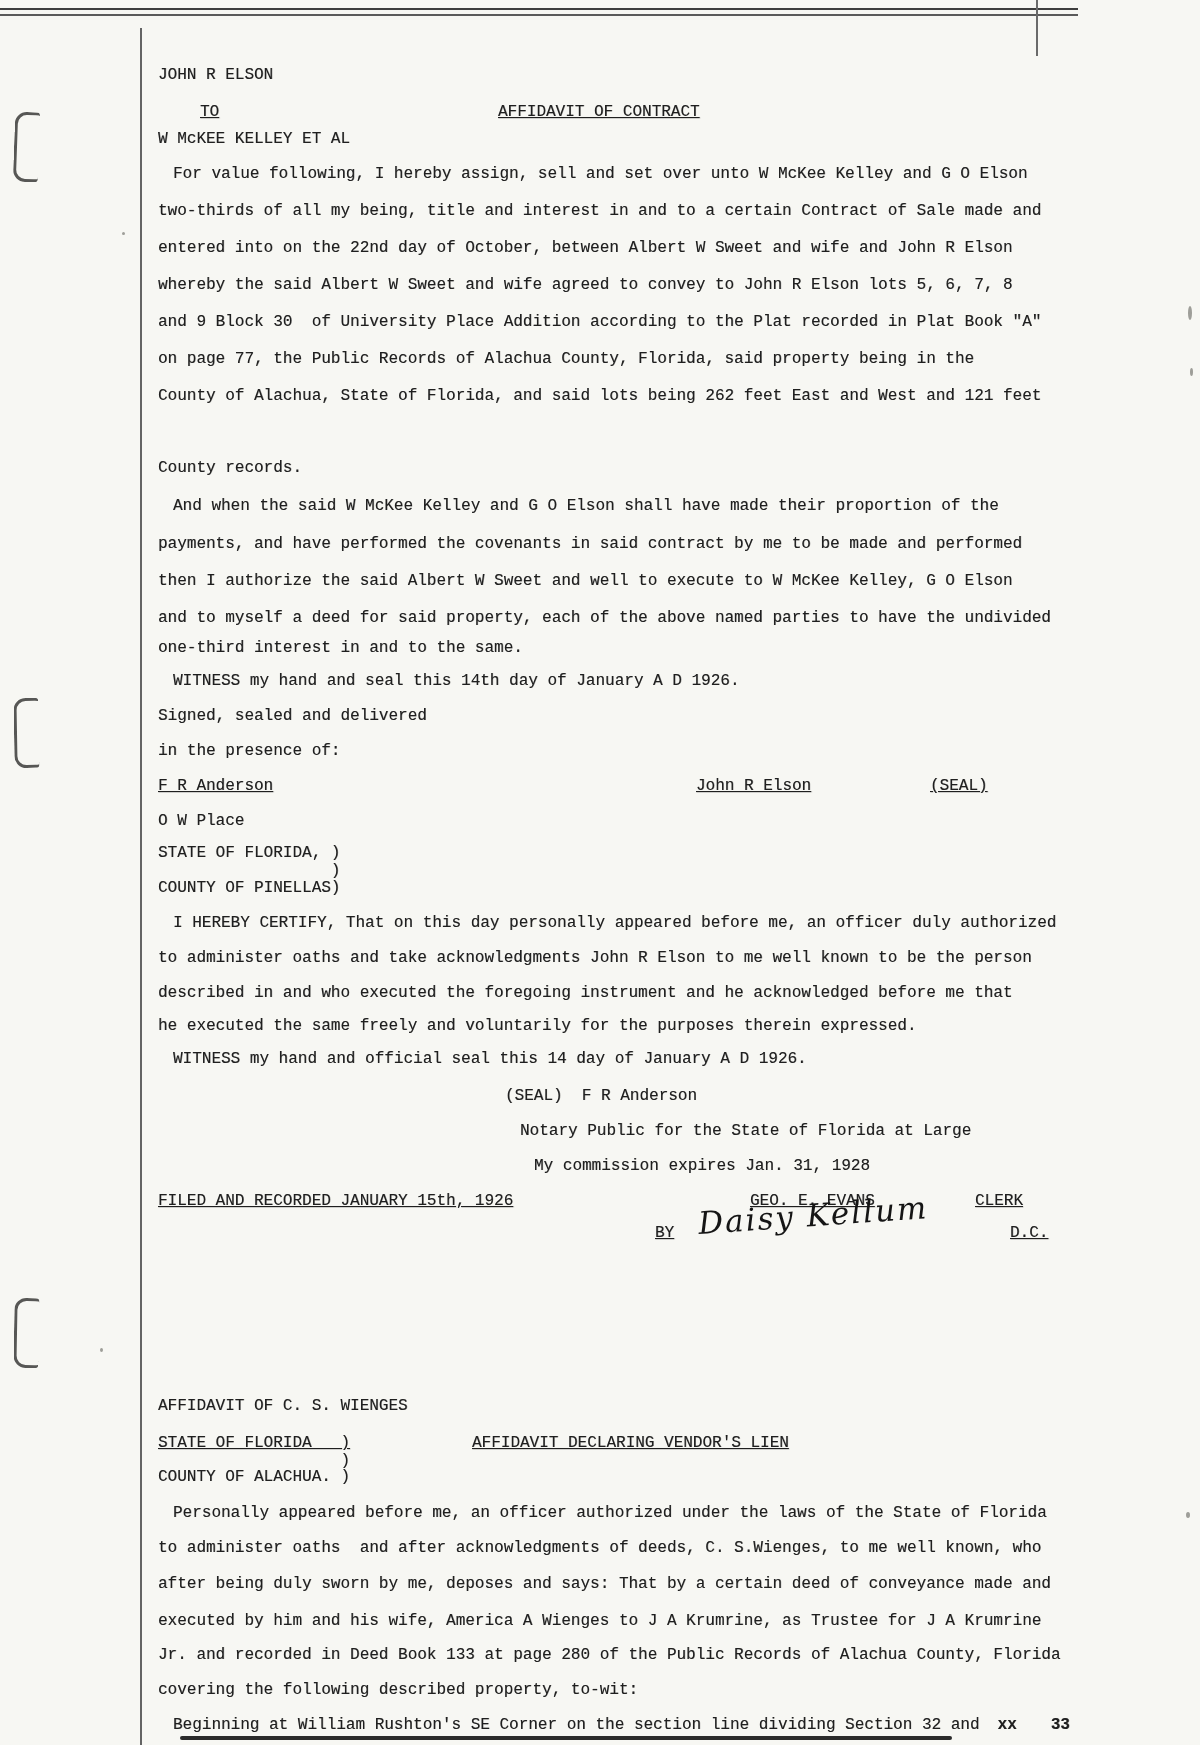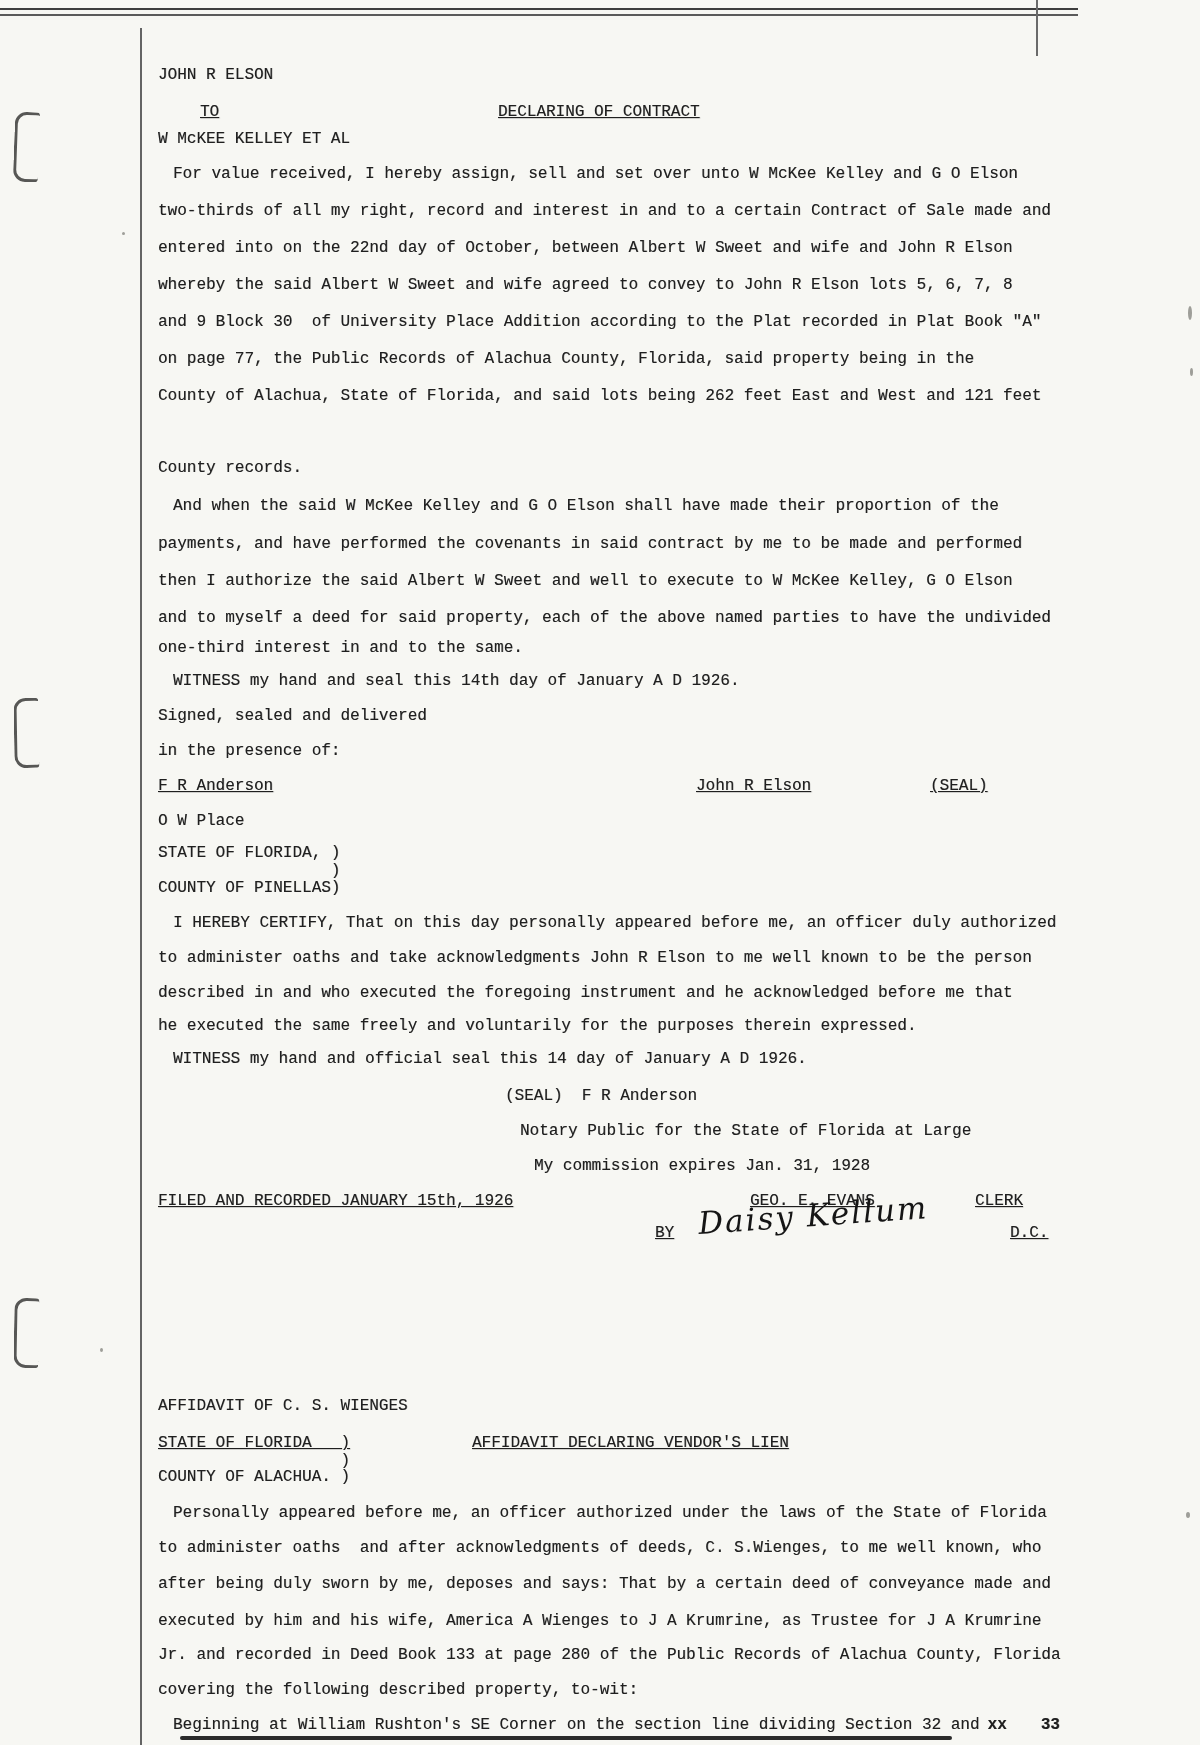--- a/index.html
+++ b/index.html
@@ -57,26 +57,26 @@
   <div class="speck" style="left:1190px;top:368px;width:3px;height:8px;"></div>
   <div class="speck" style="left:1186px;top:1512px;width:4px;height:6px;"></div>
   <div class="speck" style="left:122px;top:232px;width:3px;height:3px;"></div>
   <div class="speck" style="left:100px;top:1348px;width:3px;height:4px;"></div>
 
   <div class="content">
 
     <div class="tl" style="top:64px">JOHN R ELSON</div>
     <div class="tl" style="top:101px;width:900px">
       <span class="abs" style="left:42px">TO</span>
-      <span class="abs" style="left:340px">DECLARING OF CONTRACT</span>
+      <span class="abs" style="left:340px">AFFIDAVIT OF CONTRACT</span>
     </div>
     <div class="tl" style="top:128px">W McKEE KELLEY ET AL</div>
 
-    <div class="tl ind" style="top:163px">For value received, I hereby assign, sell and set over unto W McKee Kelley and G O Elson</div>
-    <div class="tl" style="top:200px">two-thirds of all my right, record and interest in and to a certain Contract of Sale made and</div>
+    <div class="tl ind" style="top:163px">For value following, I hereby assign, sell and set over unto W McKee Kelley and G O Elson</div>
+    <div class="tl" style="top:200px">two-thirds of all my being, title and interest in and to a certain Contract of Sale made and</div>
     <div class="tl" style="top:237px">entered into on the 22nd day of October, between Albert W Sweet and wife and John R Elson</div>
     <div class="tl" style="top:274px">whereby the said Albert W Sweet and wife agreed to convey to John R Elson lots 5, 6, 7, 8</div>
     <div class="tl" style="top:311px">and 9 Block 30  of University Place Addition according to the Plat recorded in Plat Book "A"</div>
     <div class="tl" style="top:348px">on page 77, the Public Records of Alachua County, Florida, said property being in the</div>
     <div class="tl" style="top:385px">County of Alachua, State of Florida, and said lots being 262 feet East and West and 121 feet</div>
     <div class="tl" style="top:457px">County records.</div>
 
     <div class="tl ind" style="top:495px">And when the said W McKee Kelley and G O Elson shall have made their proportion of the</div>
     <div class="tl" style="top:533px">payments, and have performed the covenants in said contract by me to be made and performed</div>
     <div class="tl" style="top:570px">then I authorize the said Albert W Sweet and well to execute to W McKee Kelley, G O Elson</div>
@@ -127,16 +127,16 @@
     <div class="tl mid2" style="top:1450px">)</div>
     <div class="tl" style="top:1466px">COUNTY OF ALACHUA. )</div>
 
     <div class="tl ind" style="top:1502px">Personally appeared before me, an officer authorized under the laws of the State of Florida</div>
     <div class="tl" style="top:1537px">to administer oaths  and after acknowledgments of deeds, C. S.Wienges, to me well known, who</div>
     <div class="tl" style="top:1573px">after being duly sworn by me, deposes and says: That by a certain deed of conveyance made and</div>
     <div class="tl" style="top:1610px">executed by him and his wife, America A Wienges to J A Krumrine, as Trustee for J A Krumrine</div>
     <div class="tl" style="top:1644px">Jr. and recorded in Deed Book 133 at page 280 of the Public Records of Alachua County, Florida</div>
     <div class="tl" style="top:1679px">covering the following described property, to-wit:</div>
 
-    <div class="tl ind" style="top:1714px"><span>Beginning at William Rushton's SE Corner on the section line dividing Section 32 and</span><span class="b" style="margin-left:8px">xx</span><span class="pagenum" style="margin-left:34px">33</span></div>
+    <div class="tl ind" style="top:1714px"><span>Beginning at William Rushton's SE Corner on the section line dividing Section 32 and</span><span class="b" style="margin-left:18px">xx</span><span class="pagenum" style="margin-left:34px">33</span></div>
 
   </div>
 </div>
 
 </body></html>

